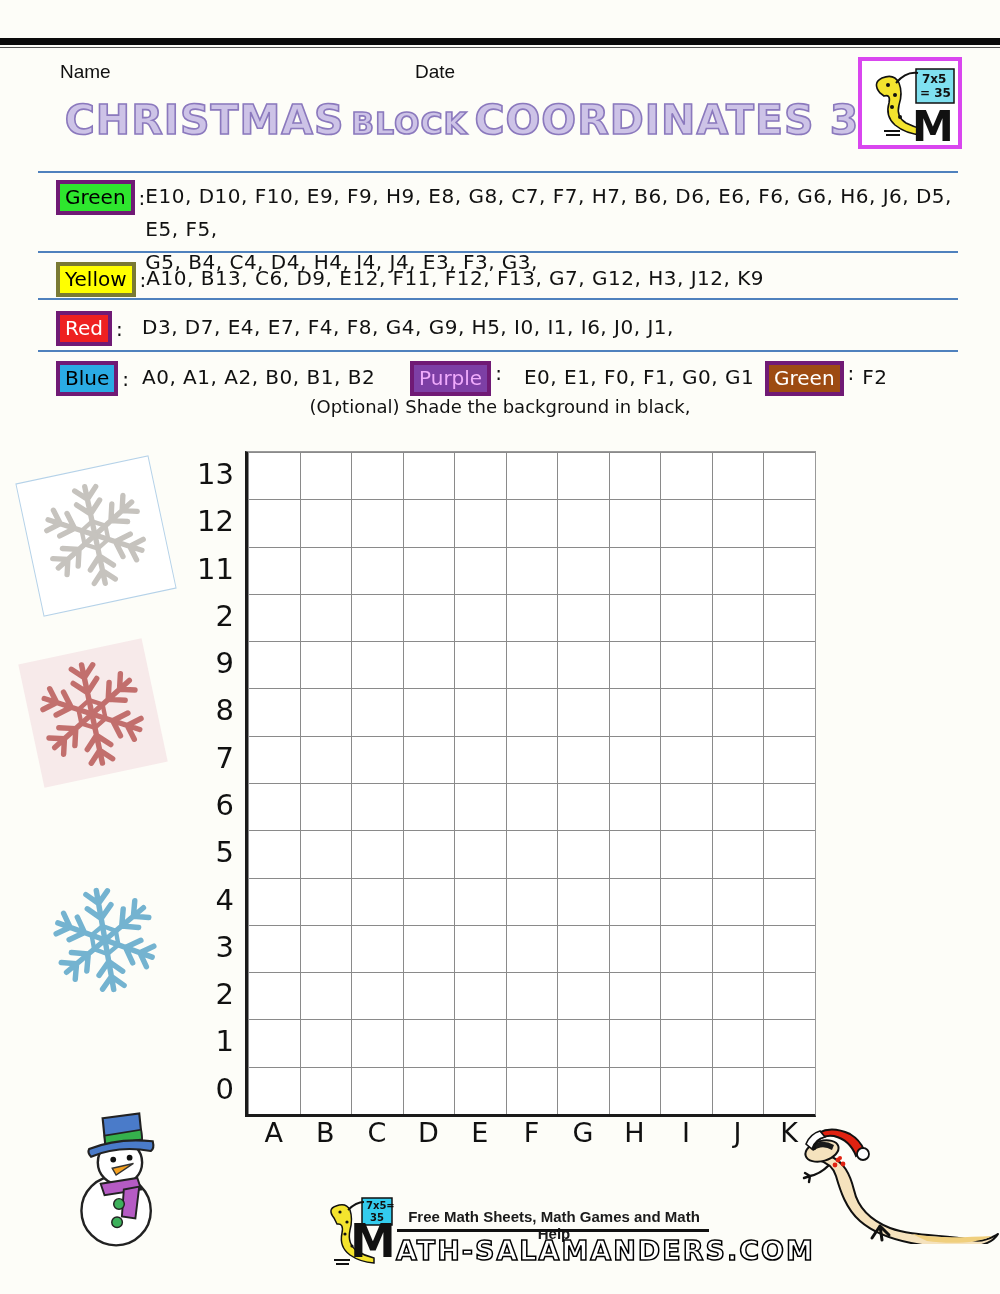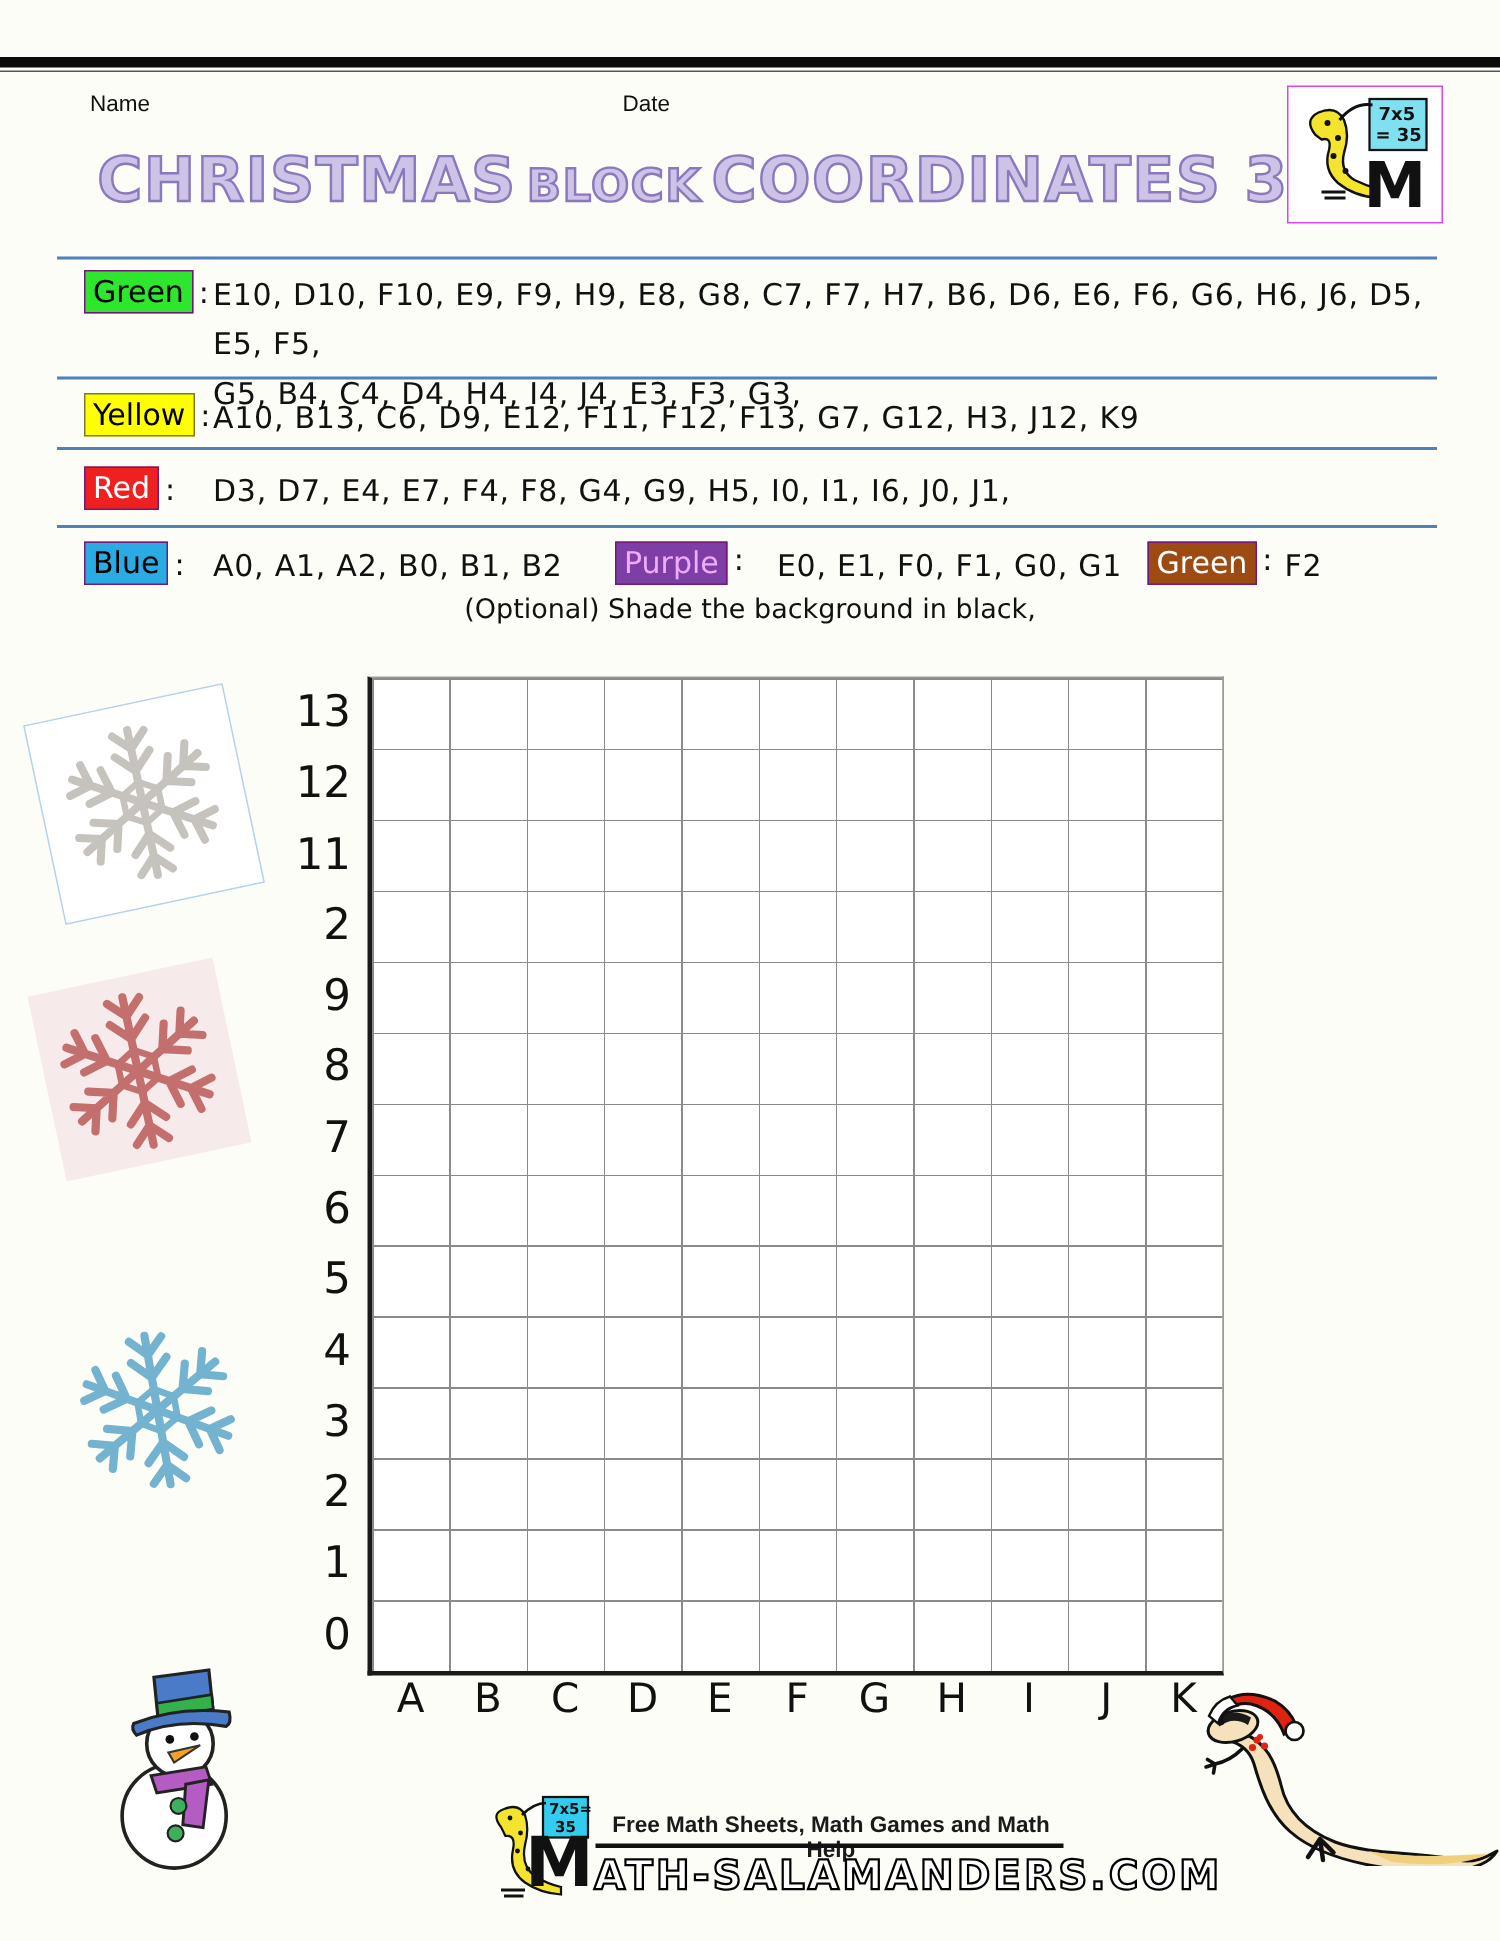--- a/index.html
+++ b/index.html
@@ -4,36 +4,36 @@
 <style>
   html,body{margin:0;padding:0;background:#e8e8e8;}
   #page{position:relative;width:1000px;height:1294px;background:#fdfdf8;overflow:hidden;
         font-family:"DejaVu Sans",sans-serif;color:#111;}
   .abs{position:absolute;}
 
   
   .bar1{left:0;top:38px;width:1000px;height:7px;background:#0b0b0b;}
   .bar2{left:0;top:47px;width:1000px;height:1px;background:#555;}
 
-  .name-date{font-family:"Liberation Sans",sans-serif;font-size:15px;color:#101010;}
-
-  
-  .logo-box{left:858px;top:57px;width:104px;height:92px;background:#fff;border:1px solid #d946ef;box-sizing:border-box;}
+  .name-date{font-family:"Liberation Sans",sans-serif;font-size:19px;color:#101010;}
+
+  
+  .logo-box{left:858px;top:57px;width:104px;height:92px;background:#fff;border:4px solid #d946ef;box-sizing:border-box;}
 
   
   .title{left:0;top:96px;width:924px;text-align:center;font-weight:bold;letter-spacing:1px;
          color:#cdc3e7;-webkit-text-stroke:1.6px #8b79bd;text-shadow:0 0 1px #8b79bd;}
   .title .big{font-size:41px;}
   .title .small{font-size:30px;}
 
   
   .blue-line{left:38px;width:920px;height:2px;background:#4f81bd;}
   .legend-row{display:flex;align-items:flex-start;font-size:20px;}
   .chipcol{flex:0 0 86px;display:flex;align-items:center;}
-  .chip{display:inline-block;padding:2px 5px;border:1px solid #701a75;line-height:1.15;}
+  .chip{display:inline-block;padding:2px 5px;border:4px solid #701a75;line-height:1.15;}
   .colon{margin-left:4px;}
   .coords{letter-spacing:0.5px;line-height:33px;}
   .chip.green{background:#2ee62e;color:#000;}
   .chip.yellow{background:#ffff00;color:#000;border-color:#7a7a33;}
   .chip.red{background:#ee2020;color:#fff;}
   .chip.blue{background:#2aabe4;color:#000;}
   .chip.purple{background:#7d3fa5;color:#f0abfc;}
   .chip.brown{background:#9d4b12;color:#fff;}
   .optional{left:0;top:396px;width:1000px;text-align:center;font-size:18px;}
 

